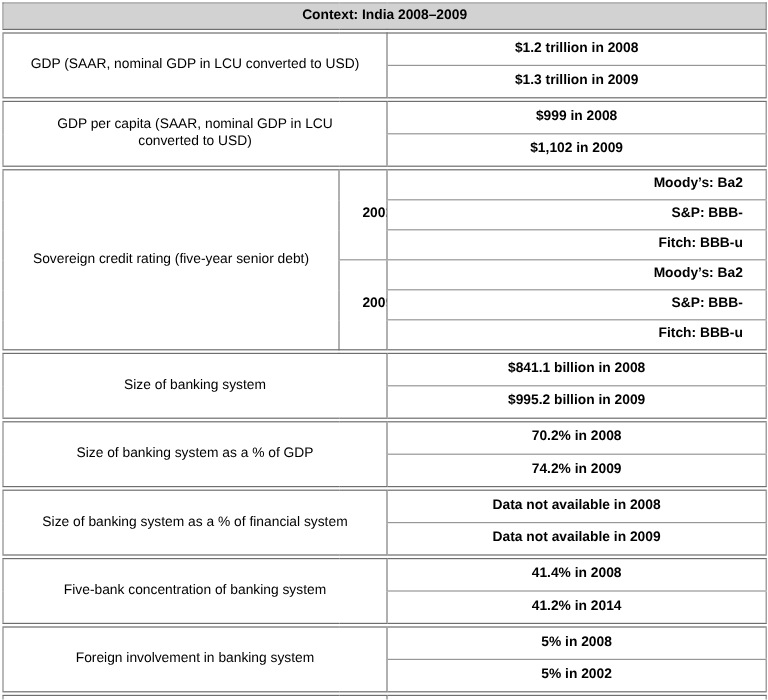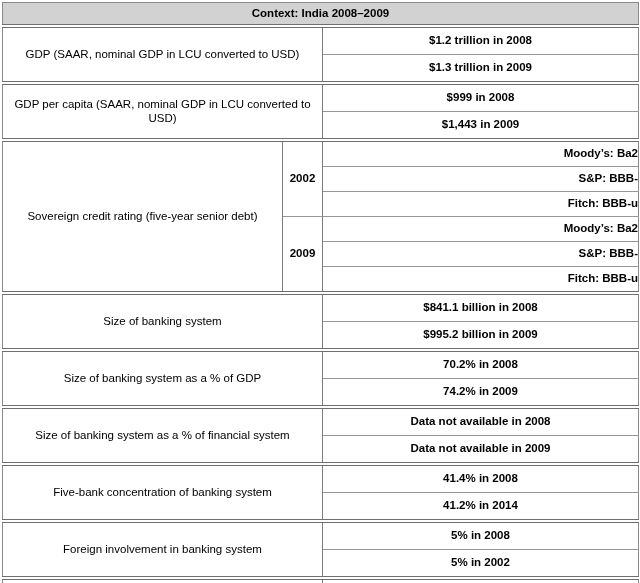--- a/index.html
+++ b/index.html
@@ -19,21 +19,21 @@
     border-collapse: collapse;
     table-layout: fixed;
     width: 636px;
     border: 1px solid #8a8a8a;
   }
   .ctx-table td {
     font-size: 11.5px;
     line-height: 1.15;
     text-align: center;
     vertical-align: middle;
-    padding: 2px 0;
+    padding: 2px 19px;
     overflow: hidden;
   }
   
   .hdr {
     background: #d2d2d2;
     font-weight: bold;
     font-size: 12px;
     height: 17px;
     border-bottom: 4px double #6e6e6e;
   }
@@ -82,21 +82,21 @@
     </tr>
     <tr>
       <td class="val rd">$1.3 trillion in 2009</td>
     </tr>
 
     <tr class="sec">
       <td class="lbl" colspan="2" rowspan="2">GDP per capita (SAAR, nominal GDP in LCU converted to USD)</td>
       <td class="val">$999 in 2008</td>
     </tr>
     <tr>
-      <td class="val rd">$1,443 in 2009</td>
+      <td class="val rd">$1,102 in 2009</td>
     </tr>
 
     <tr class="sec cr">
       <td class="lbl" rowspan="6">Sovereign credit rating (five-year senior debt)</td>
       <td class="yr" rowspan="3">2002</td>
       <td class="val">Moody’s: Ba2</td>
     </tr>
     <tr class="cr">
       <td class="val rd">S&amp;P: BBB-</td>
     </tr>

